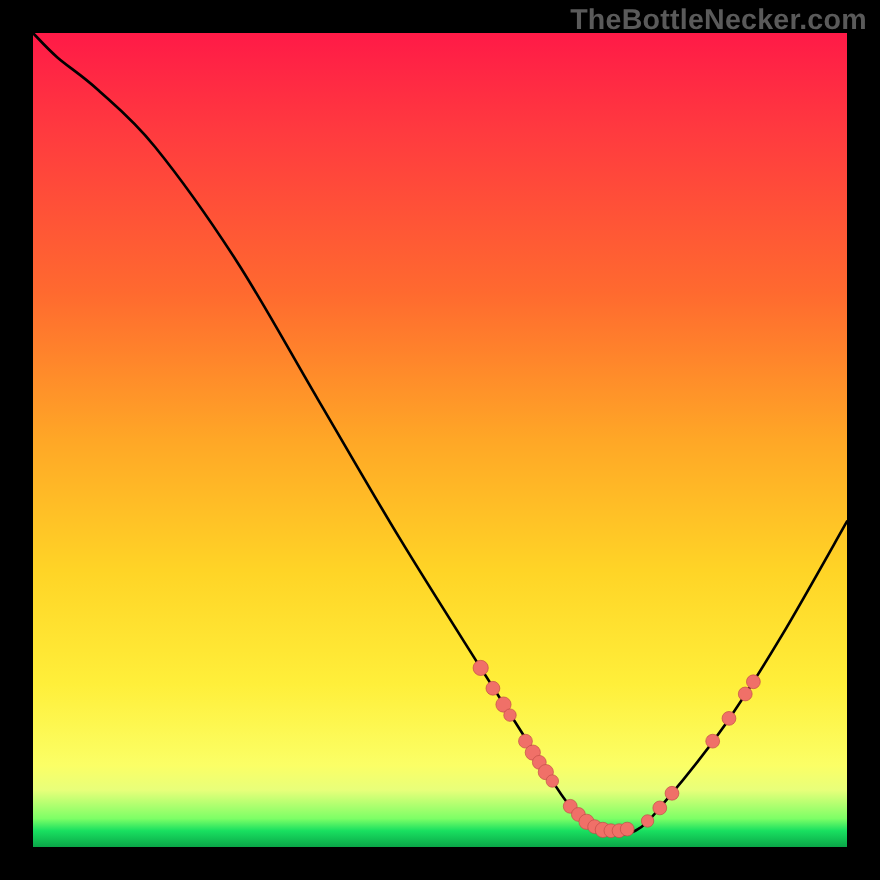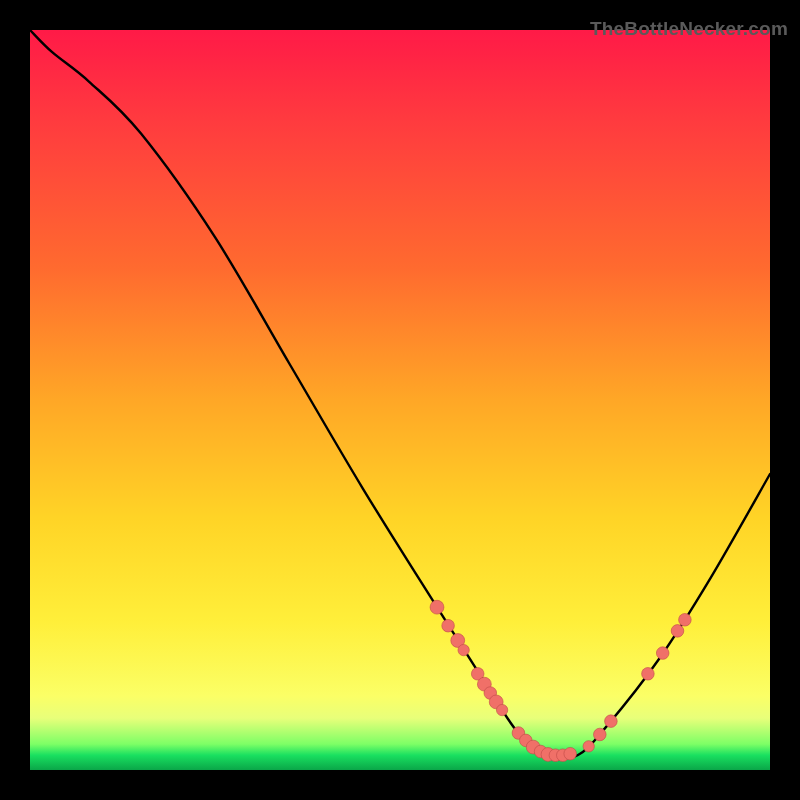--- a/index.html
+++ b/index.html
@@ -12,24 +12,24 @@
     overflow: hidden;
   }
   .frame {
     position: relative;
     width: 800px;
     height: 800px;
     background: #000;
   }
   .watermark {
     position: absolute;
-    top: 18px;
+    top: 2px;
     right: 12px;
     color: #5a5a5a;
-    font-size: 19px;
+    font-size: 26px;
     font-weight: 600;
     letter-spacing: 0.2px;
     z-index: 10;
     user-select: none;
   }
   .plot {
     position: absolute;
     
     left: 30px;
     top: 30px;

